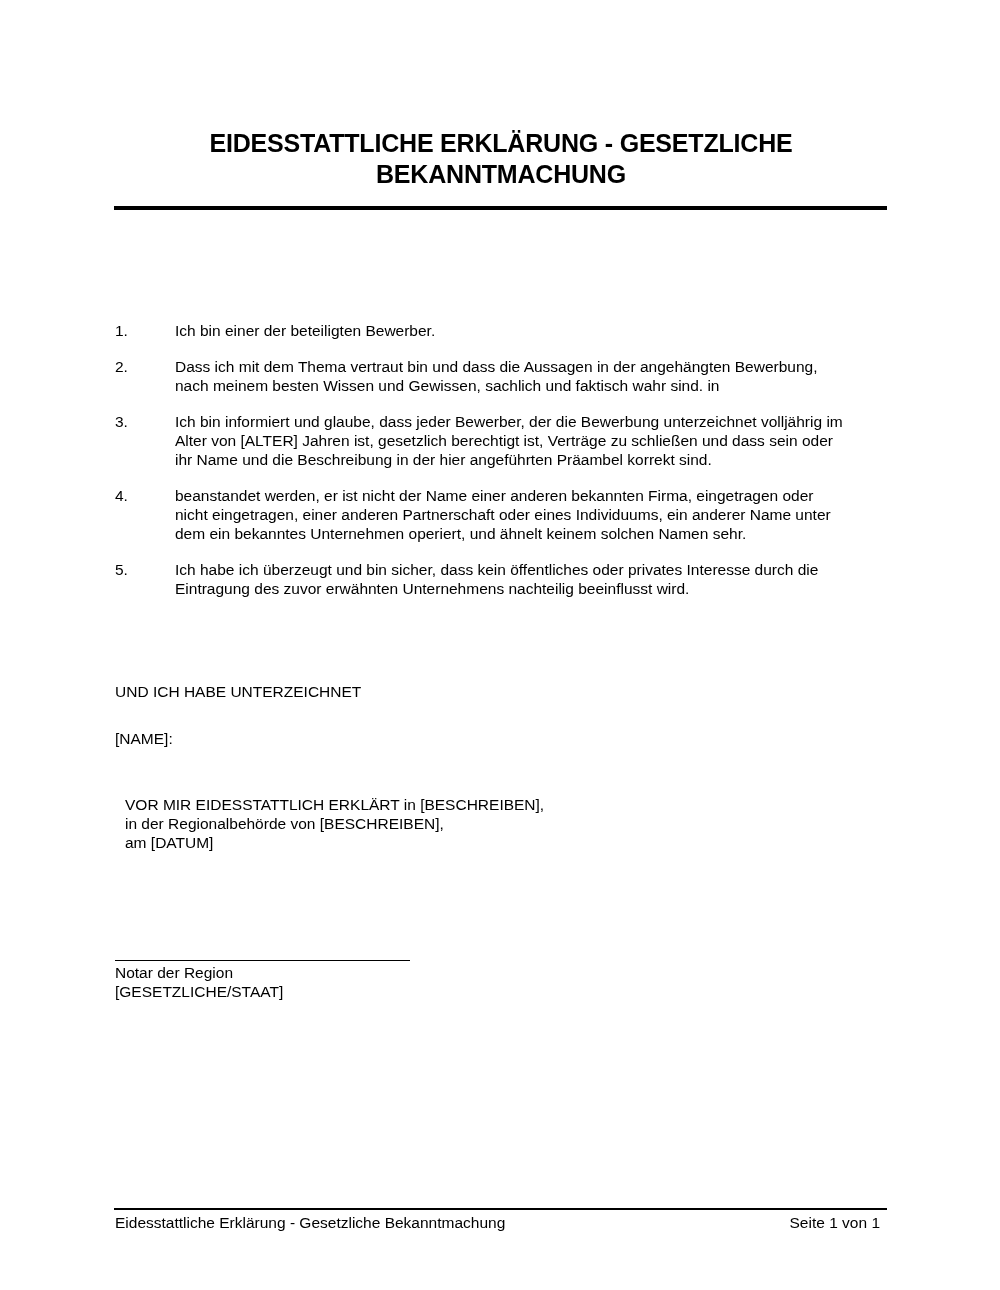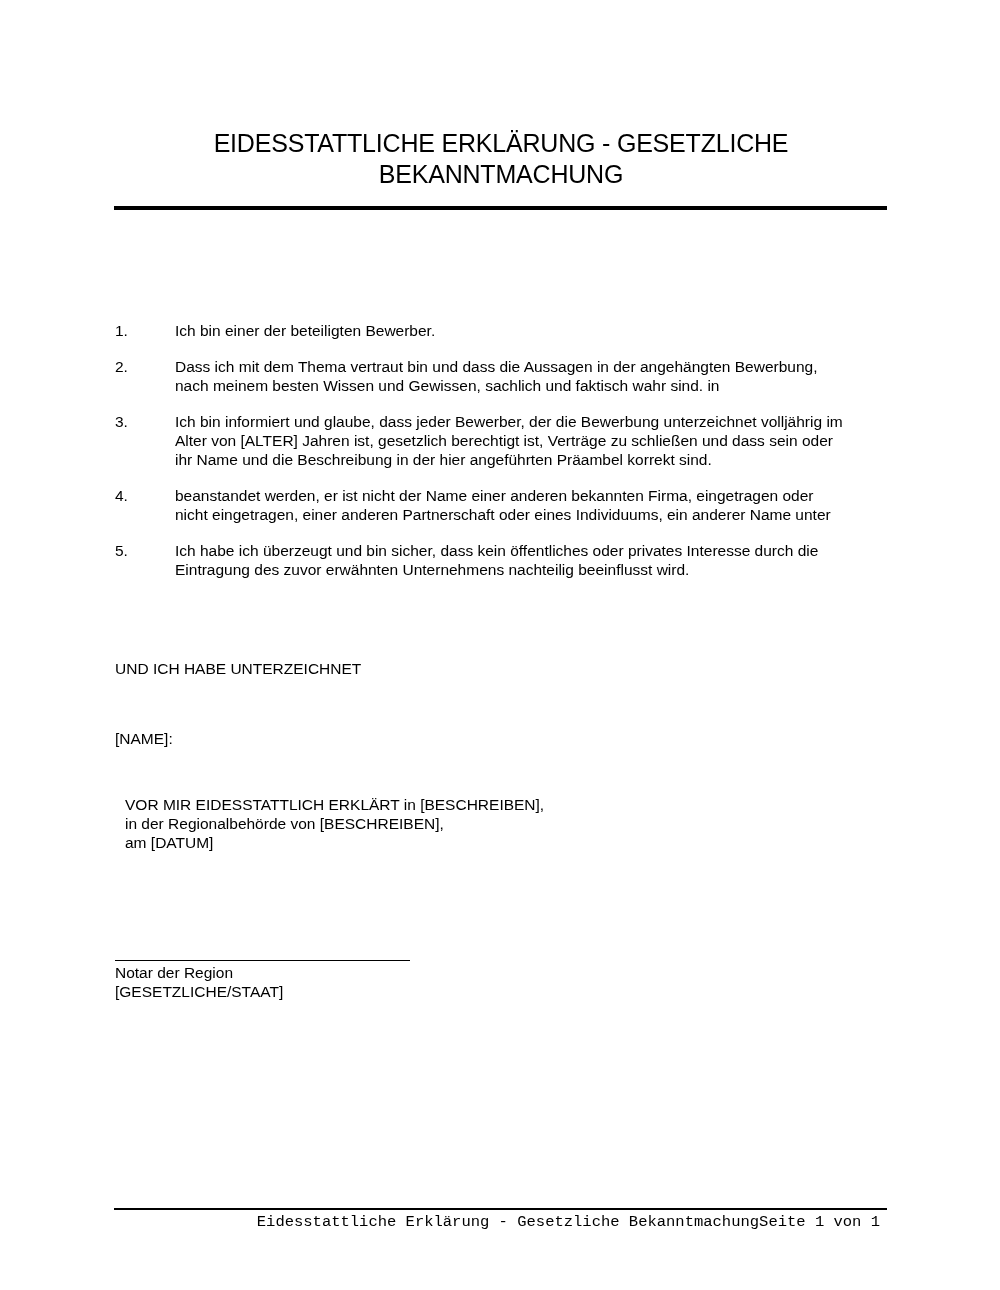--- a/index.html
+++ b/index.html
@@ -20,21 +20,21 @@
       left: 0; top: 0;
       width: 1000px;
       height: 1290px;
     }
     .title {
       position: absolute;
       left: 115px;
       top: 128px;
       width: 772px;
       text-align: center;
-      font-weight: normal;
+      font-weight: bold;
       font-size: 25px;
       line-height: 31px;
       letter-spacing: -0.2px;
     }
     .title-rule {
       position: absolute;
       left: 114px;
       top: 206px;
       width: 773px;
       height: 4px;
@@ -63,21 +63,21 @@
       position: relative;
       padding-left: 60px;
       margin-bottom: 17px;
     }
     .list-num {
       position: absolute;
       left: 0;
       top: 0;
     }
     .list-text { display: block; }
-    .signed { top: 659px; }
+    .signed { top: 682px; }
     .name-label { top: 729px; }
     .sworn {
       top: 795px;
       line-height: 19px;
     }
     .sworn span { display: block; margin-left: 10px; }
     .sig-line {
       position: absolute;
       left: 115px;
       top: 960px;
@@ -98,22 +98,21 @@
       background: #000;
     }
     .footer {
       position: absolute;
       left: 115px;
       top: 1213px;
       width: 765px;
       font-size: 15.5px;
       line-height: 19px;
       display: flex;
-      justify-content: flex-end;
-      font-family: Liberation Mono, monospace;
+      justify-content: space-between;
     }
   </style>
 </head>
 <body>
 
 <div class="page">
 
   <div class="title">
     <div>EIDESSTATTLICHE ERKLÄRUNG - GESETZLICHE</div>
     <div>BEKANNTMACHUNG</div>
@@ -134,20 +133,21 @@
     <li class="list-item">
       <span class="list-num">3.</span>
       <span class="list-text">Ich bin informiert und glaube, dass jeder Bewerber, der die Bewerbung unterzeichnet volljährig im</span>
       <span class="list-text">Alter von [ALTER] Jahren ist, gesetzlich berechtigt ist, Verträge zu schließen und dass sein oder</span>
       <span class="list-text">ihr Name und die Beschreibung in der hier angeführten Präambel korrekt sind.</span>
     </li>
     <li class="list-item">
       <span class="list-num">4.</span>
       <span class="list-text">beanstandet werden, er ist nicht der Name einer anderen bekannten Firma, eingetragen oder</span>
       <span class="list-text">nicht eingetragen, einer anderen Partnerschaft oder eines Individuums, ein anderer Name unter</span>
+      <span class="list-text">dem ein bekanntes Unternehmen operiert, und ähnelt keinem solchen Namen sehr.</span>
     </li>
     <li class="list-item">
       <span class="list-num">5.</span>
       <span class="list-text">Ich habe ich überzeugt und bin sicher, dass kein öffentliches oder privates Interesse durch die</span>
       <span class="list-text">Eintragung des zuvor erwähnten Unternehmens nachteilig beeinflusst wird.</span>
     </li>
   </ol>
 
   <div class="body-text signed">UND ICH HABE UNTERZEICHNET</div>
 

